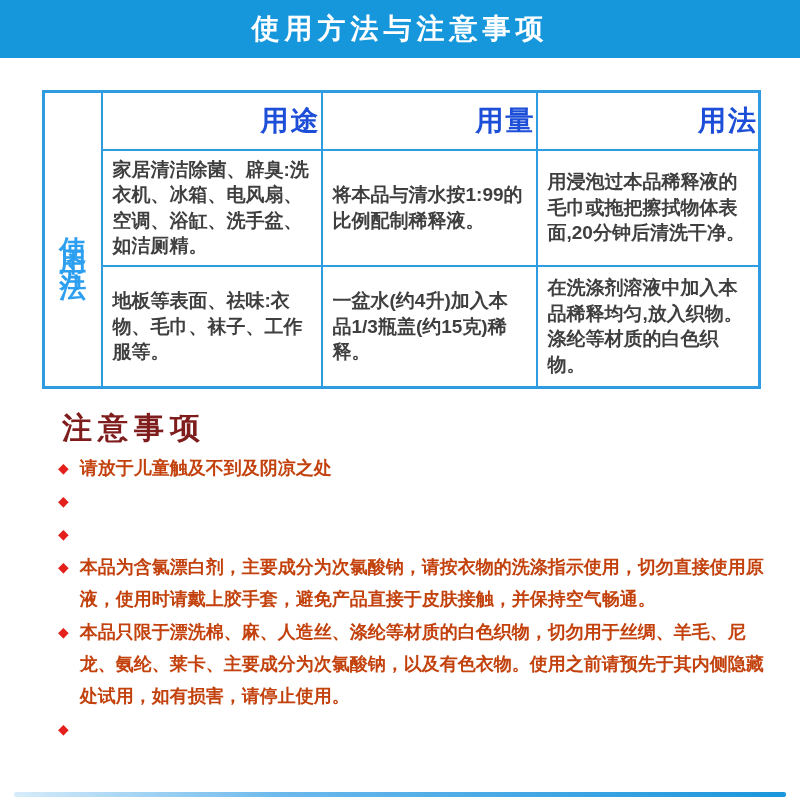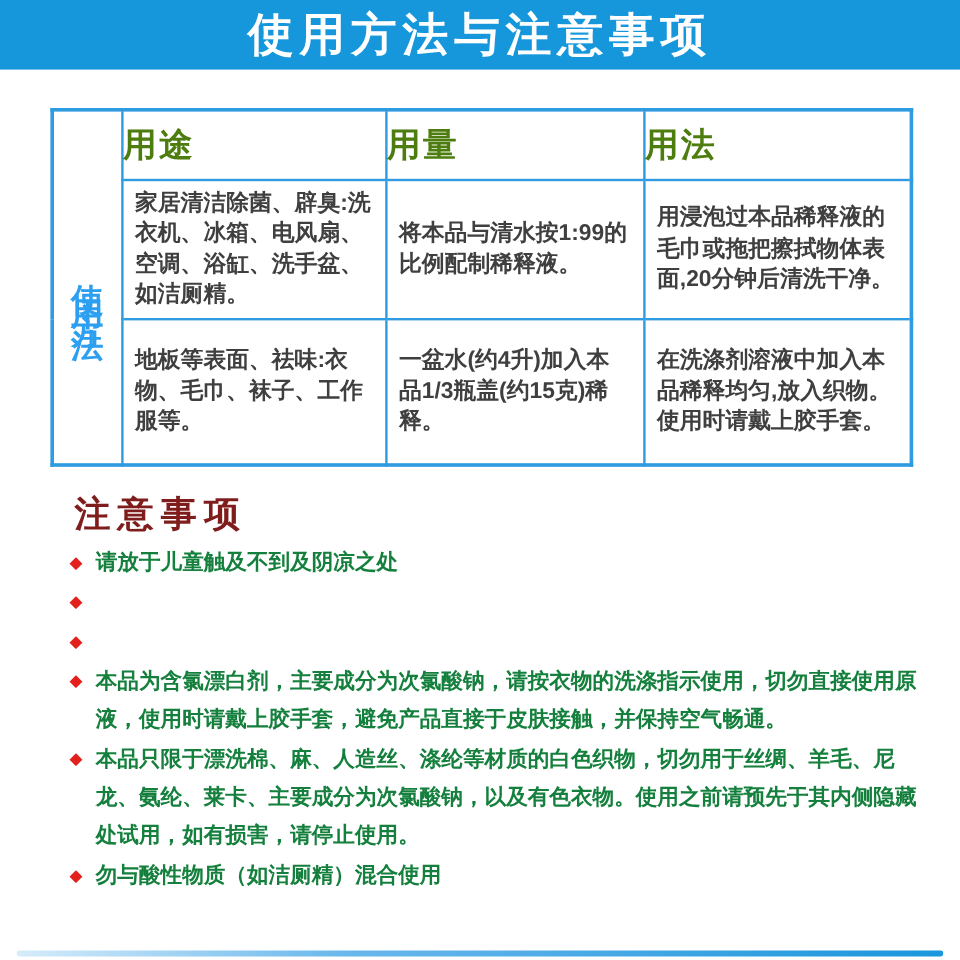--- a/index.html
+++ b/index.html
@@ -6,38 +6,38 @@
   html, body { width: 800px; height: 800px; background: #ffffff; }
   body { font-family: "Liberation Sans", "DejaVu Sans", sans-serif; }
   .page { position: relative; width: 800px; height: 800px; background: #ffffff; overflow: hidden; }
 
   
   .banner {
     position: absolute; left: 0; top: 0; width: 800px; height: 58px;
     background: #1697dc; display: flex; align-items: center; justify-content: center;
   }
   .banner h1 {
-    color: #ffffff; font-size: 38px; font-weight: bold; letter-spacing: 5px;
+    color: #ffffff; font-size: 28px; font-weight: bold; letter-spacing: 5px;
   }
 
   
   .usage-table {
     position: absolute; left: 42px; top: 90px; width: 716px;
     border-collapse: collapse; table-layout: fixed;
     border: 3px solid #2f9be1;
   }
   .usage-table td, .usage-table th { border: 2px solid #2f9be1; }
   .usage-table .side {
     writing-mode: vertical-rl; text-orientation: upright;
     text-align: center; vertical-align: middle;
     color: #2d9ff0; font-size: 27px; font-weight: bold; letter-spacing: 12px;
   }
   .usage-table .col-h {
-    height: 58px; text-align: left; vertical-align: middle;
-    color: #4d7c0f; font-size: 28px; font-weight: bold; letter-spacing: 2px;
+    height: 58px; text-align: right; vertical-align: middle;
+    color: #1d4ed8; font-size: 28px; font-weight: bold; letter-spacing: 2px;
   }
   .usage-table .cell {
     padding: 6px 10px; vertical-align: middle;
     color: #3f3f3f; font-size: 19px; font-weight: 600; line-height: 1.34;
   }
   .row-1 .cell { height: 116px; }
   .row-2 .cell { height: 122px; }
 
   
   .precautions-title {
@@ -46,21 +46,21 @@
   }
   .precautions-list {
     position: absolute; left: 58px; top: 452px; width: 716px;
   }
   .p-item { display: flex; align-items: flex-start; margin-bottom: 1px; }
   .p-item .diamond {
     color: #e3201b; font-size: 14px; line-height: 32px;
     margin-right: 11px; flex: 0 0 auto;
   }
   .p-item .p-text {
-    color: #15803d; font-size: 18px; font-weight: 600; line-height: 32px;
+    color: #c2410c; font-size: 18px; font-weight: 600; line-height: 32px;
   }
 
   
   .footer-bar {
     position: absolute; left: 14px; right: 14px; bottom: 3px; height: 5px;
     background: linear-gradient(90deg, #d6ecfa 0%, #6ab8ec 35%, #1a96dc 100%);
     border-radius: 2px;
   }
 </style>
 </head>
@@ -87,21 +87,21 @@
       <th class="col-h">用法</th>
     </tr>
     <tr class="row-1">
       <td class="cell">家居清洁除菌、辟臭:洗衣机、冰箱、电风扇、空调、浴缸、洗手盆、如洁厕精。</td>
       <td class="cell">将本品与清水按1:99的比例配制稀释液。</td>
       <td class="cell">用浸泡过本品稀释液的毛巾或拖把擦拭物体表面,20分钟后清洗干净。</td>
     </tr>
     <tr class="row-2">
       <td class="cell">地板等表面、祛味:衣物、毛巾、袜子、工作服等。</td>
       <td class="cell">一盆水(约4升)加入本品1/3瓶盖(约15克)稀释。</td>
-      <td class="cell">在洗涤剂溶液中加入本品稀释均匀,放入织物。使用时请戴上胶手套。</td>
+      <td class="cell">在洗涤剂溶液中加入本品稀释均匀,放入织物。涤纶等材质的白色织物。</td>
     </tr>
   </tbody>
     </table>
 
   <h2 class="precautions-title">注意事项</h2>
 
   <div class="precautions-list">
     <div class="p-item">
       <span class="diamond">◆</span>
       <span class="p-text">请放于儿童触及不到及阴凉之处</span>
@@ -115,19 +115,18 @@
     <div class="p-item">
       <span class="diamond">◆</span>
       <span class="p-text">本品为含氯漂白剂，主要成分为次氯酸钠，请按衣物的洗涤指示使用，切勿直接使用原液，使用时请戴上胶手套，避免产品直接于皮肤接触，并保持空气畅通。</span>
     </div>
     <div class="p-item">
       <span class="diamond">◆</span>
       <span class="p-text">本品只限于漂洗棉、麻、人造丝、涤纶等材质的白色织物，切勿用于丝绸、羊毛、尼龙、氨纶、莱卡、主要成分为次氯酸钠，以及有色衣物。使用之前请预先于其内侧隐藏处试用，如有损害，请停止使用。</span>
     </div>
     <div class="p-item">
       <span class="diamond">◆</span>
-      <span class="p-text">勿与酸性物质（如洁厕精）混合使用</span>
     </div>
   </div>
 
   <div class="footer-bar"></div>
 
 </div>
 
 </body></html>

